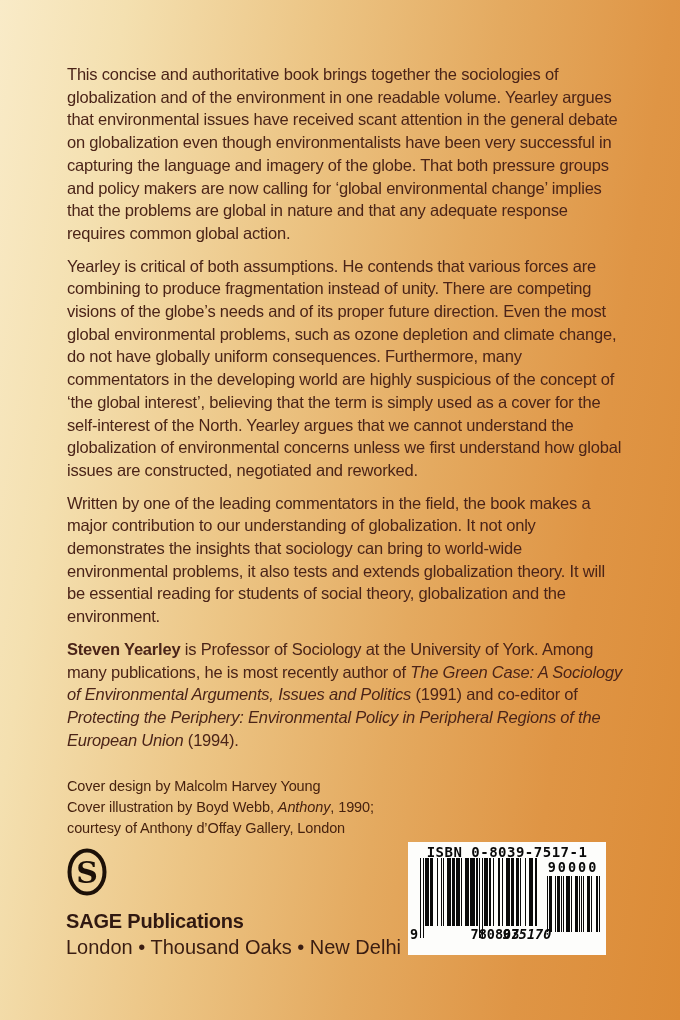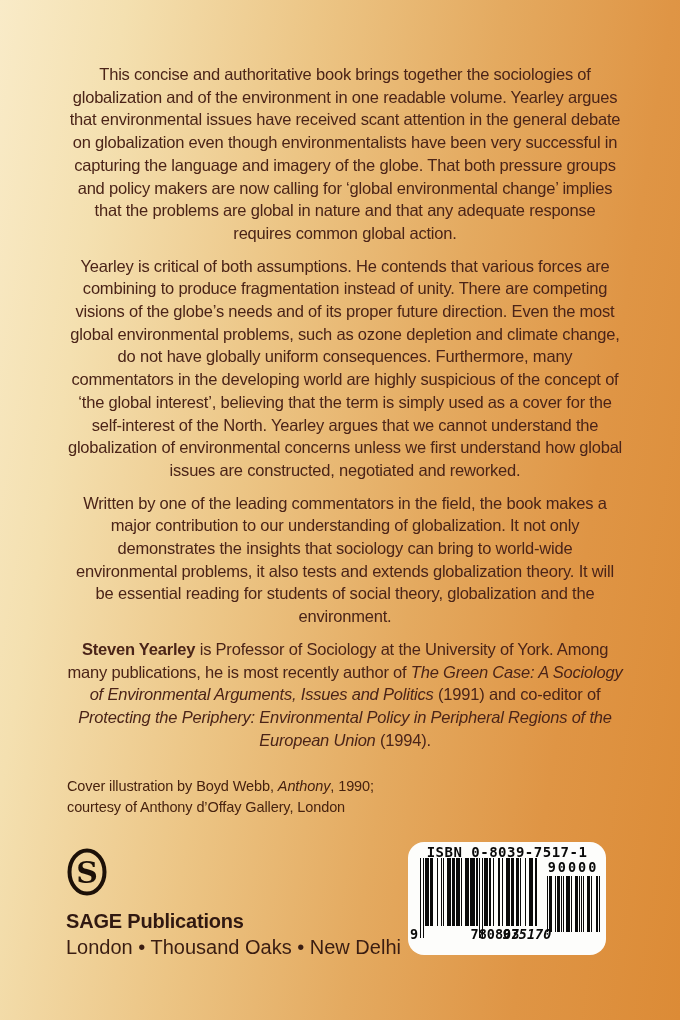--- a/index.html
+++ b/index.html
@@ -18,21 +18,21 @@
     position: absolute;
     left: 67px;
     top: 63px;
     width: 556px;
   }
   .blurb, .bio {
     margin: 0 0 10px 0;
     font-size: 16.5px;
     line-height: 22.7px;
     letter-spacing: -0.2px;
-    text-align: center;
+    text-align: left;
   }
   .bio b { font-weight: bold; }
   .bio i, .credits i { font-style: italic; }
   .credits {
     margin-top: 25px;
     font-size: 14.5px;
     line-height: 20.9px;
     letter-spacing: -0.1px;
     color: #47220f;
   }
@@ -55,21 +55,20 @@
     font-size: 20px;
     color: #3a1d12;
   }
   .barcode-box {
     position: absolute;
     left: 408px;
     top: 842px;
     width: 198px;
     height: 113px;
     background: #fdfdfb;
-    border-radius: 16px;
   }
   .isbn-label {
     position: absolute;
     top: 2px;
     left: 0; right: 0;
     text-align: center;
     font-family: "DejaVu Sans Mono", monospace;
     font-weight: bold;
     font-size: 14px;
     letter-spacing: 0.5px;
@@ -120,20 +119,21 @@
 <body>
 
 <div class="cover">
 
   <div class="text-block">
     <p class="blurb">This concise and authoritative book brings together the sociologies of globalization and of the environment in one readable volume. Yearley argues that environmental issues have received scant attention in the general debate on globalization even though environmentalists have been very successful in capturing the language and imagery of the globe. That both pressure groups and policy makers are now calling for ‘global environmental change’ implies that the problems are global in nature and that any adequate response requires common global action.</p>
     <p class="blurb">Yearley is critical of both assumptions. He contends that various forces are combining to produce fragmentation instead of unity. There are competing visions of the globe’s needs and of its proper future direction. Even the most global environmental problems, such as ozone depletion and climate change, do not have globally uniform consequences. Furthermore, many commentators in the developing world are highly suspicious of the concept of ‘the global interest’, believing that the term is simply used as a cover for the self-interest of the North. Yearley argues that we cannot understand the globalization of environmental concerns unless we first understand how global issues are constructed, negotiated and reworked.</p>
     <p class="blurb">Written by one of the leading commentators in the field, the book makes a major contribution to our understanding of globalization. It not only demonstrates the insights that sociology can bring to world-wide environmental problems, it also tests and extends globalization theory. It will be essential reading for students of social theory, globalization and the environment.</p>
     <p class="bio"><b>Steven Yearley</b><span> is Professor of Sociology at the University of York. Among many publications, he is most recently author of </span><i>The Green Case: A Sociology of Environmental Arguments, Issues and Politics</i><span> (1991) and co-editor of </span><i>Protecting the Periphery: Environmental Policy in Peripheral Regions of the European Union</i><span> (1994).</span></p>
     <div class="credits">
+      <div>Cover design by Malcolm Harvey Young</div>
       <div><span>Cover illustration by Boyd Webb, </span><i>Anthony</i><span>, 1990;</span></div>
       <div>courtesy of Anthony d’Offay Gallery, London</div>
     </div>
   </div>
 
   <div class="publisher">
     <svg class="sage-logo" width="42" height="48" viewBox="0 0 42 48" aria-hidden="true">
       <ellipse cx="21" cy="24" rx="17.5" ry="21.5" fill="none" stroke="#1c1008" stroke-width="4"></ellipse>
       <text x="21" y="34.5" text-anchor="middle" font-family="DejaVu Serif, serif" font-weight="bold" font-size="30" fill="#1c1008">S</text>
     </svg>

